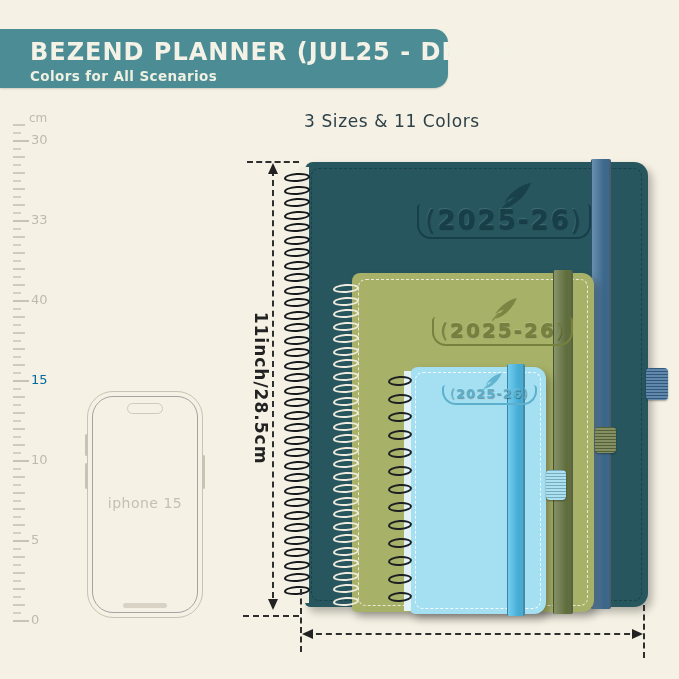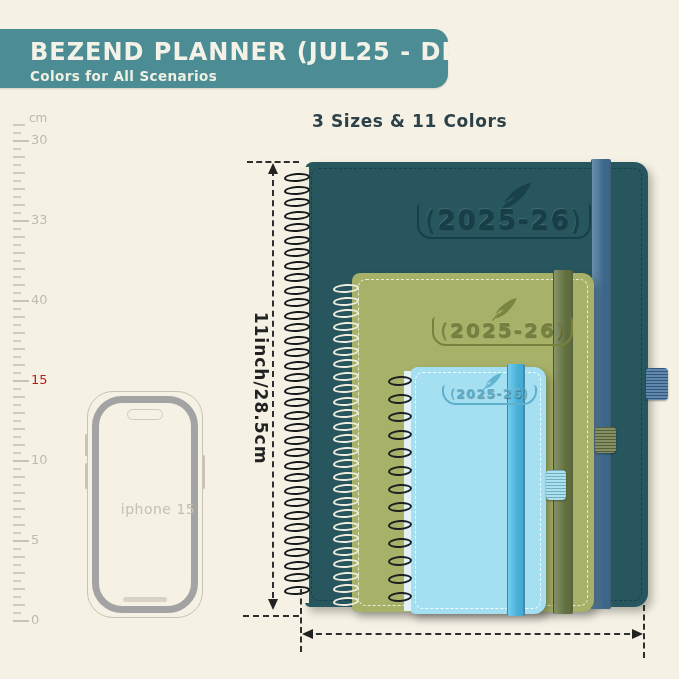--- a/index.html
+++ b/index.html
@@ -20,36 +20,36 @@
   .banner-title{
     font-size:24px;font-weight:700;letter-spacing:1px;
     color:#f4f2e6;margin-top:9px;white-space:nowrap;
   }
   .banner-subtitle{
     font-size:13.5px;font-weight:600;letter-spacing:.4px;
     color:#eef0e2;margin-top:2px;
   }
   
   .features{position:absolute;left:304px;top:109px;color:#2d4148;}
-  .feature-line{font-size:17px;font-weight:700;letter-spacing:.6px;line-height:24px;margin-left:8px;}
+  .feature-line{font-size:17px;font-weight:400;letter-spacing:.6px;line-height:24px;}
   
   .ruler-layer{position:absolute;inset:0;pointer-events:none;}
   .tick{position:absolute;left:13px;height:2px;background:#c8c3b4;}
   .tick.major{width:16px;}
   .tick.mid{width:12px;opacity:.85;}
   .tick.minor{width:8px;opacity:.7;}
   .ruler-num{position:absolute;left:31px;font-size:13px;color:#bfbaab;}
   .ruler-unit{position:absolute;left:29px;top:111px;font-size:12px;color:#bfbaab;}
   
   .phone{
     position:absolute;left:87px;top:391px;width:116px;height:227px;
     border:1.5px solid #c8c3b4;border-radius:26px;box-sizing:border-box;
   }
   .phone-screen{
-    position:absolute;inset:4px;border:7px solid #a3a3a3;border-radius:30px;padding-left:13px;
+    position:absolute;inset:4px;border:1px solid #a3a3a3;border-radius:21px;
   }
   .phone-island{
     position:absolute;left:50%;top:6px;transform:translateX(-50%);
     width:36px;height:11px;border:1.5px solid #cfcabb;border-radius:7px;box-sizing:border-box;
   }
   .phone-label{
     position:absolute;width:100%;top:98px;text-align:center;
     font-size:14px;color:#c5c0b1;letter-spacing:.5px;
   }
   .phone-homebar{
@@ -207,21 +207,21 @@
       <div class="tick mid" style="top: 172px; background: rgb(200, 195, 180);"></div>
       <div class="tick minor" style="top: 164px; background: rgb(200, 195, 180);"></div>
       <div class="tick mid" style="top: 156px; background: rgb(200, 195, 180);"></div>
       <div class="tick minor" style="top: 148px; background: rgb(200, 195, 180);"></div>
       <div class="tick major" style="top: 140px; background: rgb(200, 195, 180);"></div>
       <div class="tick minor" style="top: 132px; background: rgb(200, 195, 180);"></div>
       <div class="tick mid" style="top: 124px; background: rgb(200, 195, 180);"></div>
       <div class="ruler-num" style="top: 132px; color: rgb(191, 186, 171);">30</div>
       <div class="ruler-num" style="top: 212px; color: rgb(191, 186, 171);">33</div>
       <div class="ruler-num" style="top: 292px; color: rgb(191, 186, 171);">40</div>
-      <div class="ruler-num" style="top: 372px; color: #b91c1c;">15</div>
+      <div class="ruler-num" style="top: 372px; color: #0369a1;">15</div>
       <div class="ruler-num" style="top: 452px; color: rgb(191, 186, 171);">10</div>
       <div class="ruler-num" style="top: 532px; color: rgb(191, 186, 171);">5</div>
       <div class="ruler-num" style="top: 612px; color: rgb(191, 186, 171);">0</div>
     </div>
 
   <div class="phone">
     <div class="phone-screen">
       <div class="phone-island"></div>
       <div class="phone-label">iphone 15</div>
       <div class="phone-homebar"></div>

